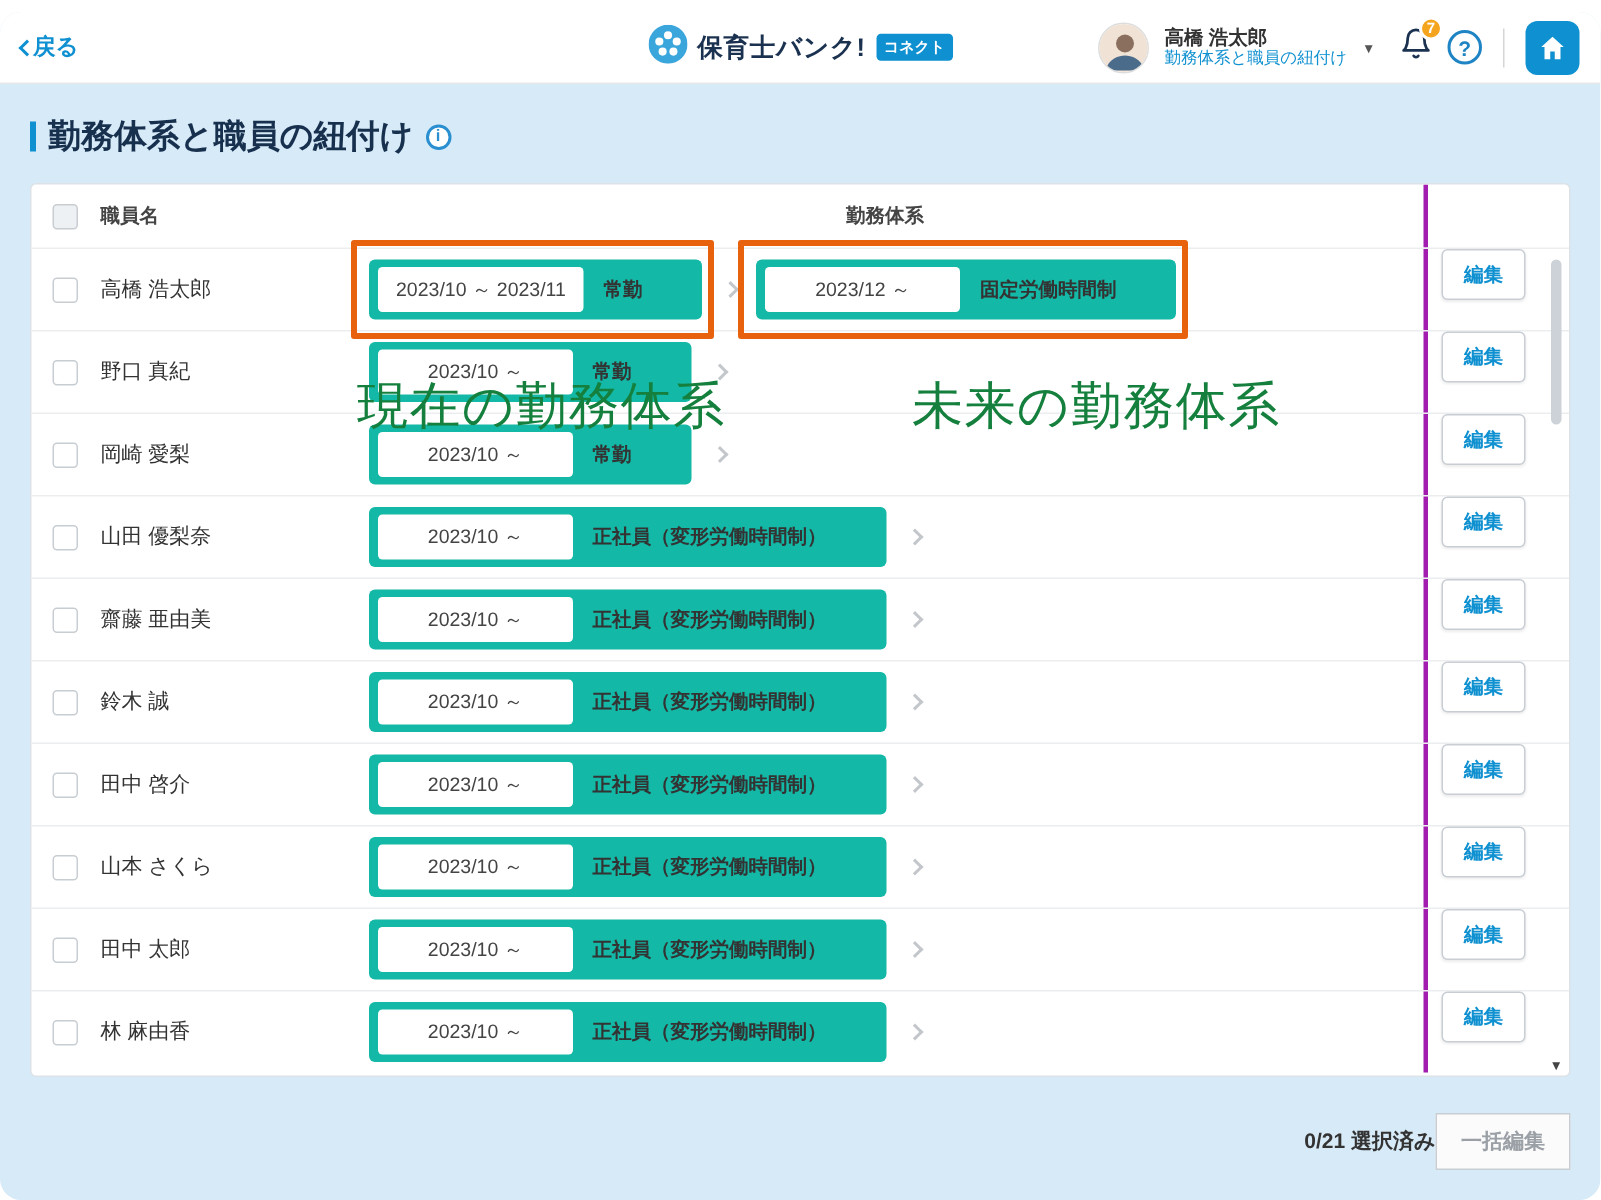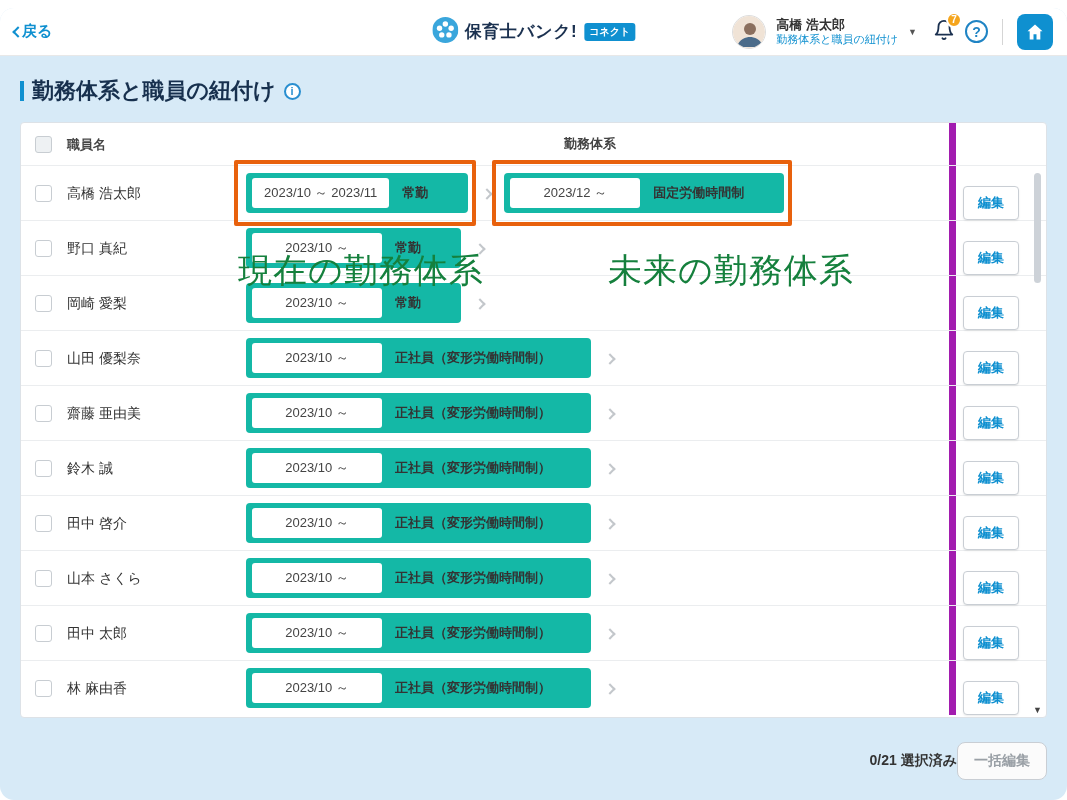--- a/index.html
+++ b/index.html
@@ -55,21 +55,21 @@
   
   .card { background:#fff; border:1px solid #dde2e7; border-radius:4px;
     height:596px; overflow:hidden; position:relative; display:flex; flex-direction:column; }
   .thead { display:flex; align-items:center; height:42px; flex:0 0 42px; }
   .trow  { display:flex; align-items:center; height:55px; flex:0 0 55px; border-top:1px solid #ebedef; }
   .col-check { width:46px; flex:0 0 46px; padding-left:14px; display:flex; align-items:center; }
   .col-name  { width:164px; flex:0 0 164px; }
   .col-sched { flex:1 1 auto; display:flex; align-items:center; padding-left:15px; min-width:0; }
   .thead .col-sched { justify-content:center; padding-left:0; }
   .col-edit  { width:77px; flex:0 0 77px; align-self:stretch; display:flex;
-    align-items:flex-end; justify-content:center; border-left:7px solid #a21caf; }
+    align-items:flex-start; justify-content:center; border-left:3px solid #a21caf; }
   .col-scroll{ width:20px; flex:0 0 20px; }
   .checkbox { width:17px; height:17px; border:1px solid #c8cdd2; border-radius:3px;
     background:#fff; display:inline-block; cursor:pointer; }
   .thead .checkbox { background:#eef1f3; }
   .th-label { font-size:13px; font-weight:bold; color:#444; }
   .staff-name { font-size:14px; color:#333; }
   .pill { display:inline-flex; align-items:center; gap:13px; background:#14b8a6;
     border-radius:4px; padding:5px 40px 5px 6px; position:relative; cursor:pointer; }
   .pill-input { background:#fff; border-radius:3px; padding:6px 12px; font-size:13px;
     color:#444; min-width:130px; text-align:center; white-space:nowrap; }
@@ -80,21 +80,21 @@
   .edit-btn { background:#fff; border:1px solid #c9ced4; border-radius:4px;
     color:#0f90d0; font-weight:bold; font-size:13px; padding:7px 14px;
     box-shadow:0 1px 2px rgba(0,0,0,.08); cursor:pointer; }
   .scroll-thumb { position:absolute; right:5px; top:50px; width:7px; height:110px;
     background:#cdd2d8; border-radius:4px; cursor:pointer; }
   .scroll-arrow { position:absolute; right:4px; bottom:2px; font-size:9px; color:#444;
     cursor:pointer; background:none; border:none; }
   
   .footer { display:flex; justify-content:flex-end; align-items:center; margin-top:24px; }
   .selected-count { font-size:14px; font-weight:bold; color:#333; }
-  .bulk-btn { background:#fbfbfb; border:1px solid #c9ced4; border-radius:8px;
+  .bulk-btn { background:#fbfbfb; border:1px solid #c9ced4; border-radius:0;
     color:#9aa0a6; font-weight:bold; font-size:14px; padding:9px 16px; cursor:pointer; }
   
   .ann { position:absolute; font-size:34px; font-weight:normal; color:#15803d;
     z-index:10; white-space:nowrap; pointer-events:none; letter-spacing:1px; }
   .ann-current { left:238px; top:240px; }
   .ann-future  { left:608px; top:240px; }
 </style>
 </head>
 <body>
 

